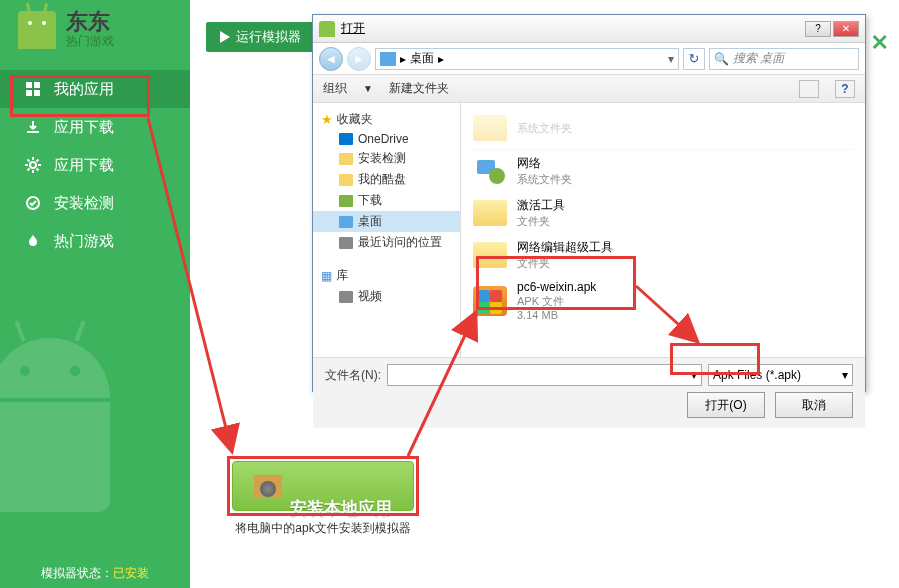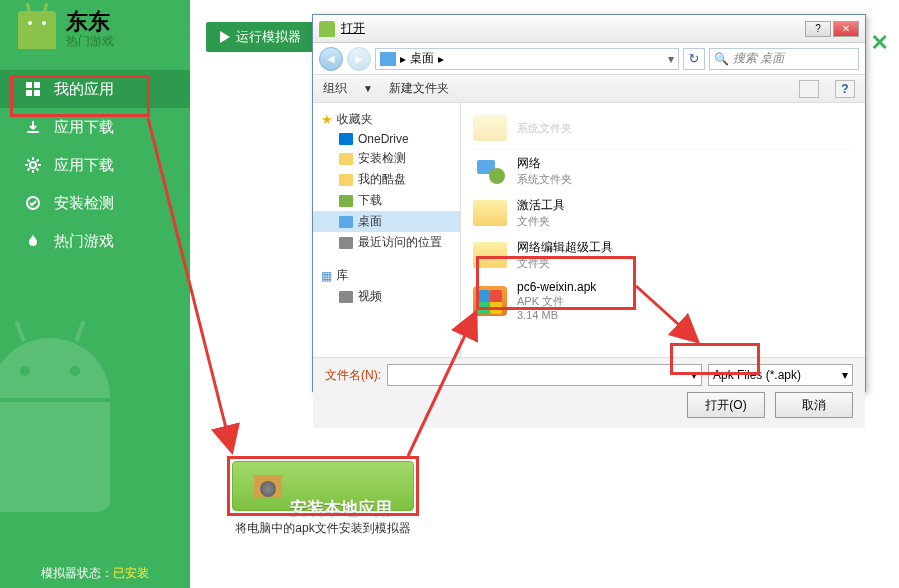--- a/index.html
+++ b/index.html
@@ -7,21 +7,21 @@
 
 
 .sidebar { position: absolute; left: 0; top: 0; width: 190px; height: 588px; background: #3db35d; }
 .logo-area { height: 60px; display: flex; align-items: center; padding-left: 18px; gap: 10px; }
 .android-logo { width: 38px; height: 38px; background: #8bc34a; border-radius: 4px 4px 0 0; position: relative; }
 .android-logo::before, .android-logo::after { content: ''; position: absolute; top: -8px; width: 3px; height: 10px; background: #8bc34a; border-radius: 2px; }
 .android-logo::before { left: 9px; transform: rotate(-15deg); }
 .android-logo::after { right: 9px; transform: rotate(15deg); }
 .android-logo .eye { position: absolute; top: 10px; width: 4px; height: 4px; background: #fff; border-radius: 50%; }
 .android-logo .eye.l { left: 10px; } .android-logo .eye.r { right: 10px; }
-.logo-text .t1 { font-size: 22px; color: #000000; font-weight: bold; line-height: 1; }
+.logo-text .t1 { font-size: 22px; color: #404040; font-weight: bold; line-height: 1; }
 .logo-text .t2 { font-size: 12px; color: #2e7d32; }
 
 .nav { margin-top: 10px; }
 .nav-item { height: 38px; display: flex; align-items: center; padding-left: 24px; gap: 12px; color: #fff; font-size: 15px; cursor: pointer; }
 .nav-item.active { background: #2e9a4e; }
 .nav-item .icon { width: 18px; height: 18px; display: inline-flex; align-items: center; justify-content: center; }
 
 .android-bg { position: absolute; left: -40px; bottom: 30px; width: 180px; height: 220px; opacity: 0.15; }
 .android-bg .head { width: 120px; height: 60px; background: #fff; border-radius: 60px 60px 0 0; position: relative; margin: 0 auto; }
 .android-bg .head::before, .android-bg .head::after { content: ''; position: absolute; top: -18px; width: 4px; height: 22px; background: #fff; border-radius: 3px; }
@@ -93,21 +93,21 @@
 .file-row { display: flex; align-items: center; gap: 8px; padding: 4px 0; cursor: pointer; }
 .file-icon { width: 38px; height: 34px; flex-shrink: 0; display: flex; align-items: center; justify-content: center; }
 .folder-icon { width: 34px; height: 26px; background: linear-gradient(#fdf0a8,#f7d36a); border-radius: 2px; position: relative; }
 .file-meta .name { color: #000; }
 .file-meta .sub { color: #888; font-size: 11px; }
 .apk-icon { width: 34px; height: 30px; background: linear-gradient(#f79f3a,#e67e22); border-radius: 4px; position: relative; }
 .apk-icon::after { content: ''; position: absolute; top: 4px; left: 5px; width: 12px; height: 12px; background: #3498db; border-radius: 2px; box-shadow: 12px 0 0 #e74c3c, 0 12px 0 #2ecc71, 12px 12px 0 #f1c40f; }
 
 .dlg-footer { padding: 6px 12px 10px; background: #f3f3f3; border-top: 1px solid #ddd; }
 .fn-row { display: flex; align-items: center; gap: 6px; font-size: 12px; margin-bottom: 6px; }
-.fn-row label { color: #c2410c; }
+.fn-row label { color: #404040; }
 .fn-row .combo { height: 22px; border: 1px solid #aaa; background: #fff; padding: 0 4px; display: flex; align-items: center; justify-content: space-between; font-size: 12px; }
 .fn-row .fname { flex: 1; }
 .fn-row .ftype { width: 145px; }
 .btn-row { display: flex; justify-content: flex-end; gap: 10px; }
 .dlg-btn { width: 78px; height: 26px; border: 1px solid #999; background: linear-gradient(#f9f9f9,#e5e5e5); font-size: 12px; cursor: pointer; }
 </style>
 </head>
 <body>
 
 <div class="sidebar">

